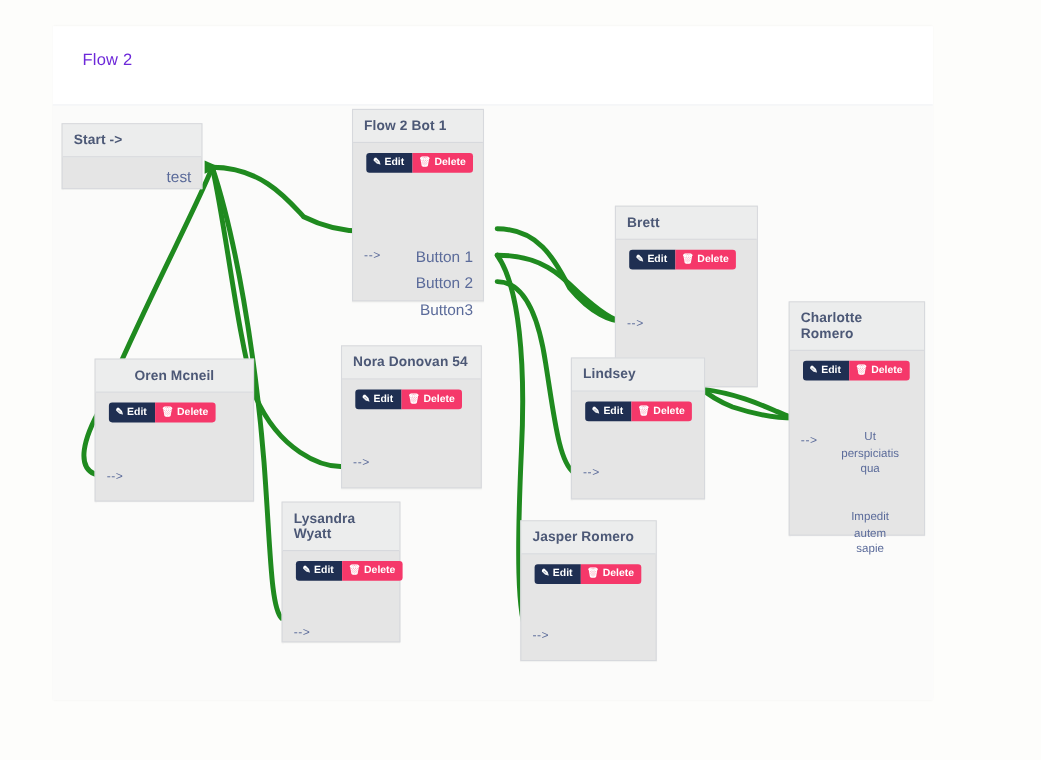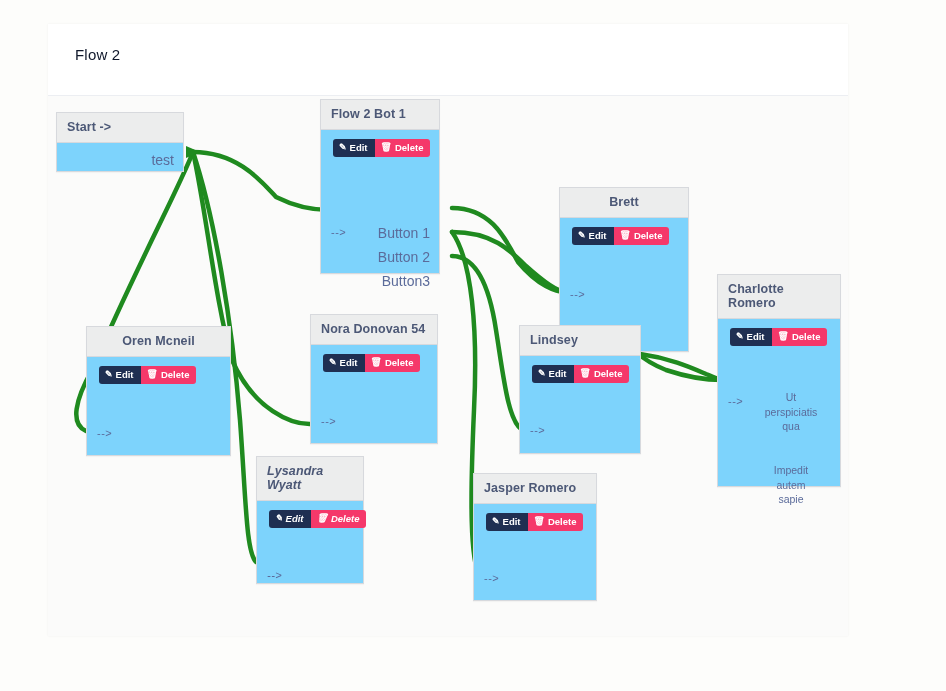--- a/index.html
+++ b/index.html
@@ -35,21 +35,21 @@
     height: 72px;
     background: #ffffff;
     border-bottom: 1px solid #eceef2;
     box-sizing: border-box;
   }
   .card-title {
     position: absolute;
     left: 27px;
     top: 22px;
     font-size: 15px;
-    color: #0f172a;
+    color: #6d28d9;
     letter-spacing: 0.2px;
   }
   .canvas {
     position: absolute;
     left: 0;
     top: 72px;
     width: 800px;
     height: 540px;
     background: #fbfbfa;
     overflow: hidden;
@@ -60,21 +60,21 @@
     left: 0;
     top: 0;
     width: 946px;
     height: 691px;
     pointer-events: none;
     z-index: 5;
   }
   
   .node {
     position: absolute;
-    background: #7dd3fc;
+    background: #e5e5e5;
     border: 1px solid #d7d9dd;
     box-sizing: border-box;
     z-index: 10;
     box-shadow: 0 1px 1px rgba(0,0,0,0.03);
   }
   .node-header {
     background: #eceded;
     border-bottom: 1px solid #d7d9dd;
     padding: 7px 10px 8px 10px;
     font-size: 12.5px;
@@ -239,21 +239,21 @@
         </span>
         <span class="btn btn-delete">
           <span class="gl">🗑</span>
             <span>Delete</span>
         </span>
       </div>
       <div class="port-in" style="top:70px;">--&gt;</div>
     </div>
   </div>
 
-  <div class="node" style="left:256px; top:456px; width:108px; height:128px;font-style:italic;">
+  <div class="node" style="left:256px; top:456px; width:108px; height:128px;">
     <div class="node-header">Lysandra Wyatt</div>
     <div class="node-body" style="height:99px;">
       <div class="btn-row">
         <span class="btn btn-edit">
           <span class="gl">✎</span>
             <span>Edit</span>
         </span>
         <span class="btn btn-delete">
           <span class="gl">🗑</span>
             <span>Delete</span>
@@ -273,21 +273,21 @@
         </span>
         <span class="btn btn-delete">
           <span class="gl">🗑</span>
             <span>Delete</span>
         </span>
       </div>
       <div class="port-in" style="top:68px;">--&gt;</div>
     </div>
   </div>
 
-  <div class="node" style="left:559px; top:187px; width:130px; height:165px;text-align:center;">
+  <div class="node" style="left:559px; top:187px; width:130px; height:165px;">
     <div class="node-header">Brett</div>
     <div class="node-body" style="height:102px;">
       <div class="btn-row">
         <span class="btn btn-edit">
           <span class="gl">✎</span>
             <span>Edit</span>
         </span>
         <span class="btn btn-delete">
           <span class="gl">🗑</span>
             <span>Delete</span>

